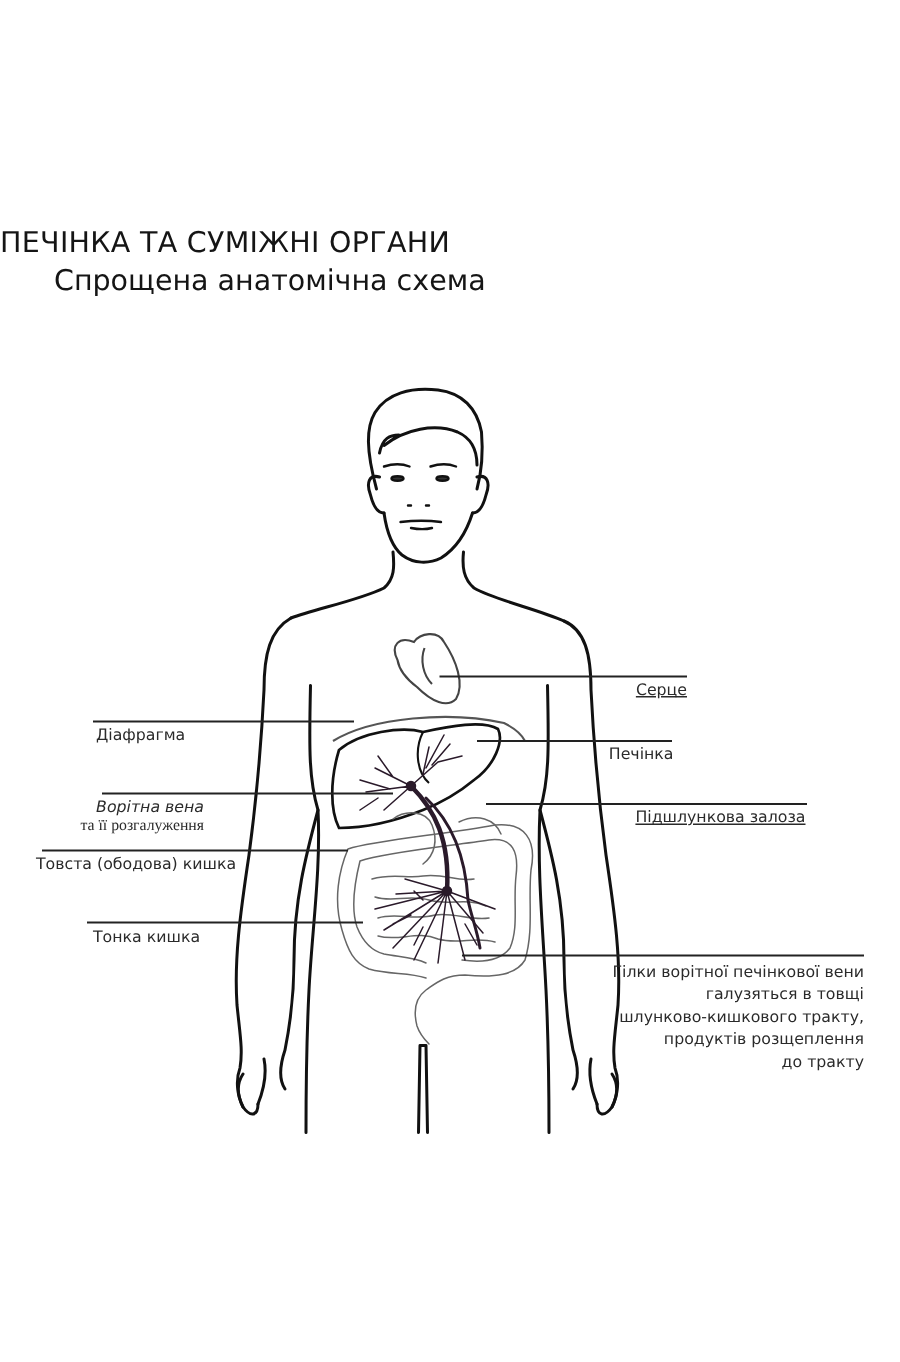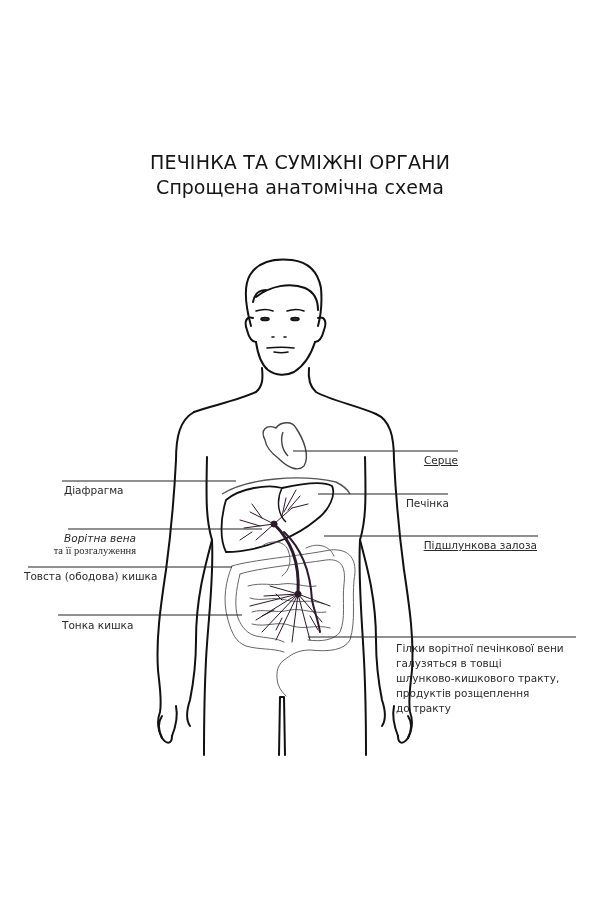--- a/index.html
+++ b/index.html
@@ -1,23 +1,23 @@
 <!DOCTYPE html>
 <html><head>
   <meta charset="utf-8">
   <style>
     html, body { margin: 0; padding: 0; background: #ffffff; }
     body { width: 600px; height: 908px; position: relative; overflow: hidden; font-family: "DejaVu Sans", sans-serif; color: #1a1a1a; }
-    .title-block { position: absolute; left: 0; top: 150px; width: 600px; text-align: center; }
+    .title-block { position: absolute; left: 0; top: 150px; width: 600px; }
     .title { font-size: 19px; letter-spacing: 0.2px; color: #151515; line-height: 24px; }
-    .subtitle { font-size: 19px; color: #151515; line-height: 24px; margin-top: 1px; }
+    .subtitle { font-size: 19px; color: #151515; line-height: 24px; margin-top: 1px; padding-left: 36px; }
     svg.figure { position: absolute; left: 0; top: 0; }
     .label { position: absolute; font-size: 10.5px; color: #2a2a2a; line-height: 13px; white-space: nowrap; }
     .label.right { text-align: right; }
-    .note { position: absolute; font-size: 10.5px; color: #2a2a2a; line-height: 15px; white-space: nowrap; }
+    .note { position: absolute; font-size: 10.5px; color: #2a2a2a; line-height: 15px; text-align: right; white-space: nowrap; }
   </style>
 </head>
 <body>
 
 <div class="title-block">
   <div class="title">ПЕЧІНКА ТА СУМІЖНІ ОРГАНИ</div>
   <div class="subtitle">Спрощена анатомічна схема</div>
 </div>
 
 <svg class="figure" width="600" height="908" viewBox="0 0 600 908" xmlns="http://www.w3.org/2000/svg">

